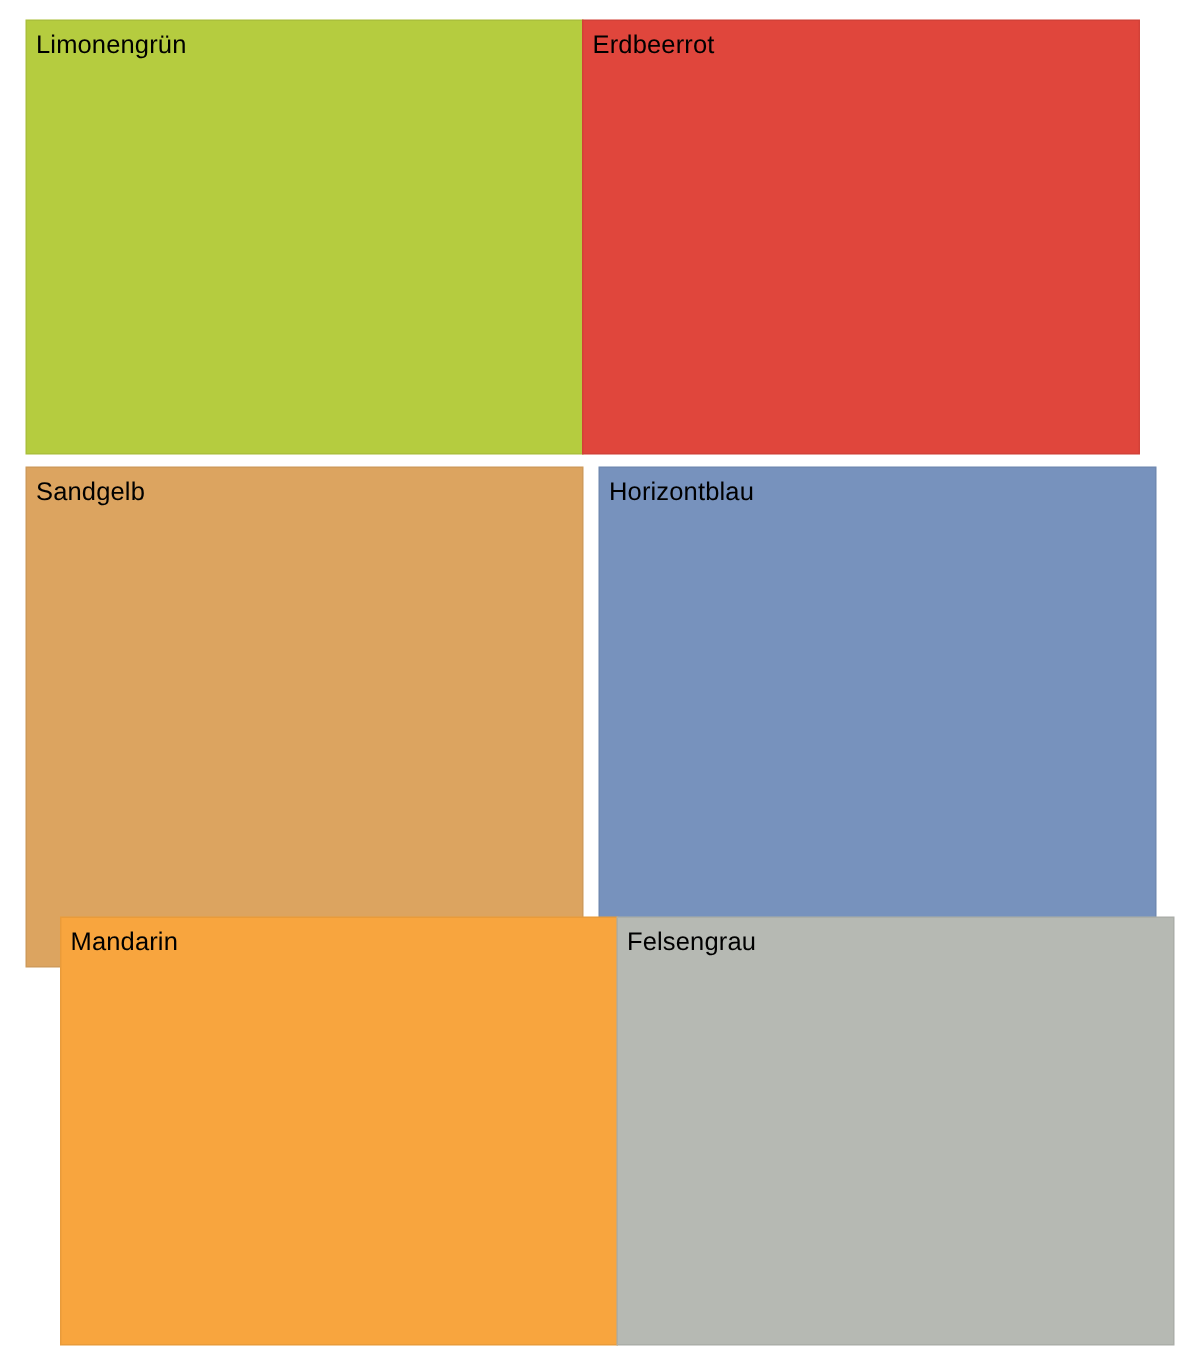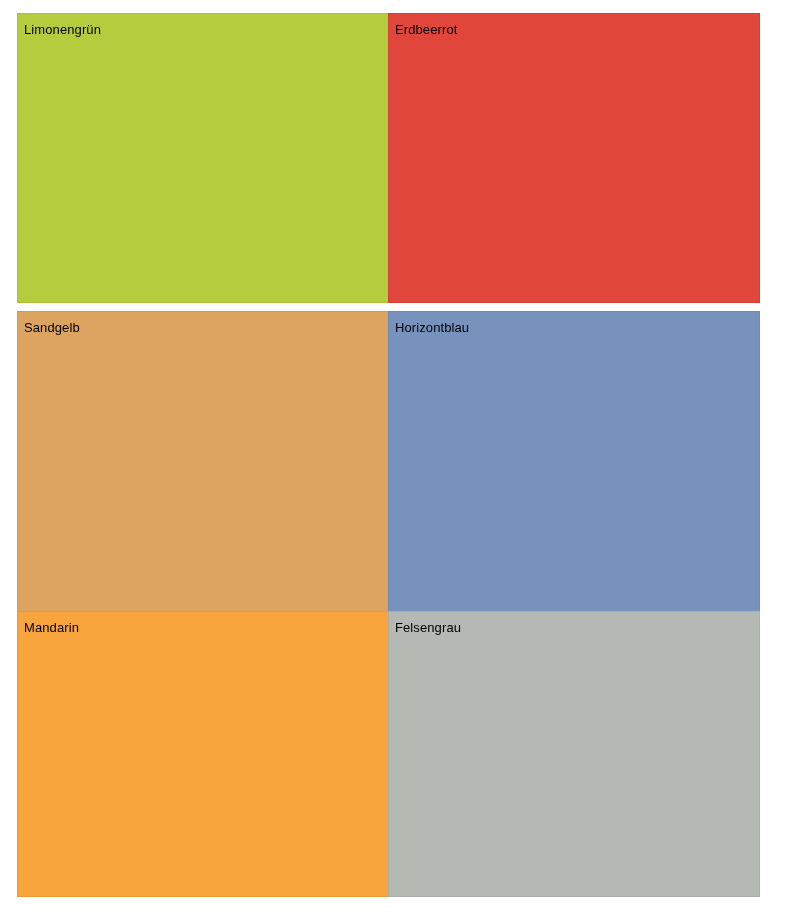--- a/index.html
+++ b/index.html
@@ -29,52 +29,52 @@
     box-sizing: border-box;
     border: 1px solid rgba(0, 0, 0, 0.06);
     overflow: hidden;
   }
 
   .swatch-label {
     position: absolute;
     left: 6px;
     top: 6px;
     font-family: "Liberation Sans", sans-serif;
-    font-size: 13px;
+    font-size: 17px;
     line-height: 19px;
     color: #000000;
     letter-spacing: 0.1px;
     white-space: nowrap;
   }
 
   
   .col-left  { left: 17px; }
   .col-right { left: 388px; }
   .row-1 { top: 13px;  height: 290px; }
   .row-2 { top: 311px; height: 334px; }
-  .row-3 { top: 611px; height: 286px; }
+  .row-3 { top: 611px; height: 286px; margin-left: 23px; }
 </style>
 </head>
 <body style="background: rgb(255, 255, 255);">
 
 <div id="palette-grid">
 
   <div class="swatch col-left row-1" style="background-color: rgb(181, 204, 63);">
     <span class="swatch-label" style="color: rgb(0, 0, 0);">Limonengrün</span>
   </div>
 
   <div class="swatch col-right row-1" style="background-color: rgb(224, 70, 60);">
     <span class="swatch-label" style="color: rgb(0, 0, 0);">Erdbeerrot</span>
   </div>
 
   <div class="swatch col-left row-2" style="background-color: rgb(220, 164, 96);">
     <span class="swatch-label" style="color: rgb(0, 0, 0);">Sandgelb</span>
   </div>
 
-  <div class="swatch col-right row-2" style="background-color: rgb(119, 146, 189);">
+  <div class="swatch col-right row-2" style="background-color: rgb(119, 146, 189); margin-left: 11px;">
     <span class="swatch-label" style="color: rgb(0, 0, 0);">Horizontblau</span>
   </div>
 
   <div class="swatch col-left row-3" style="background-color: rgb(248, 165, 62);">
     <span class="swatch-label" style="color: rgb(0, 0, 0);">Mandarin</span>
   </div>
 
   <div class="swatch col-right row-3" style="background-color: rgb(182, 185, 179);">
     <span class="swatch-label" style="color: rgb(0, 0, 0);">Felsengrau</span>
   </div>

